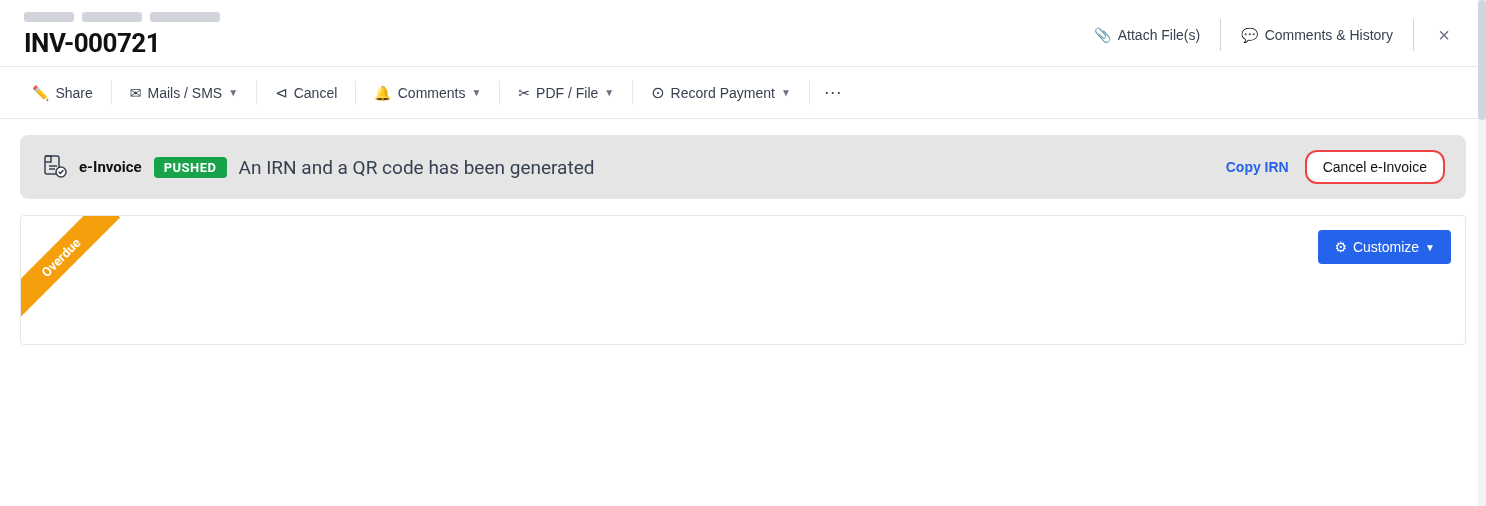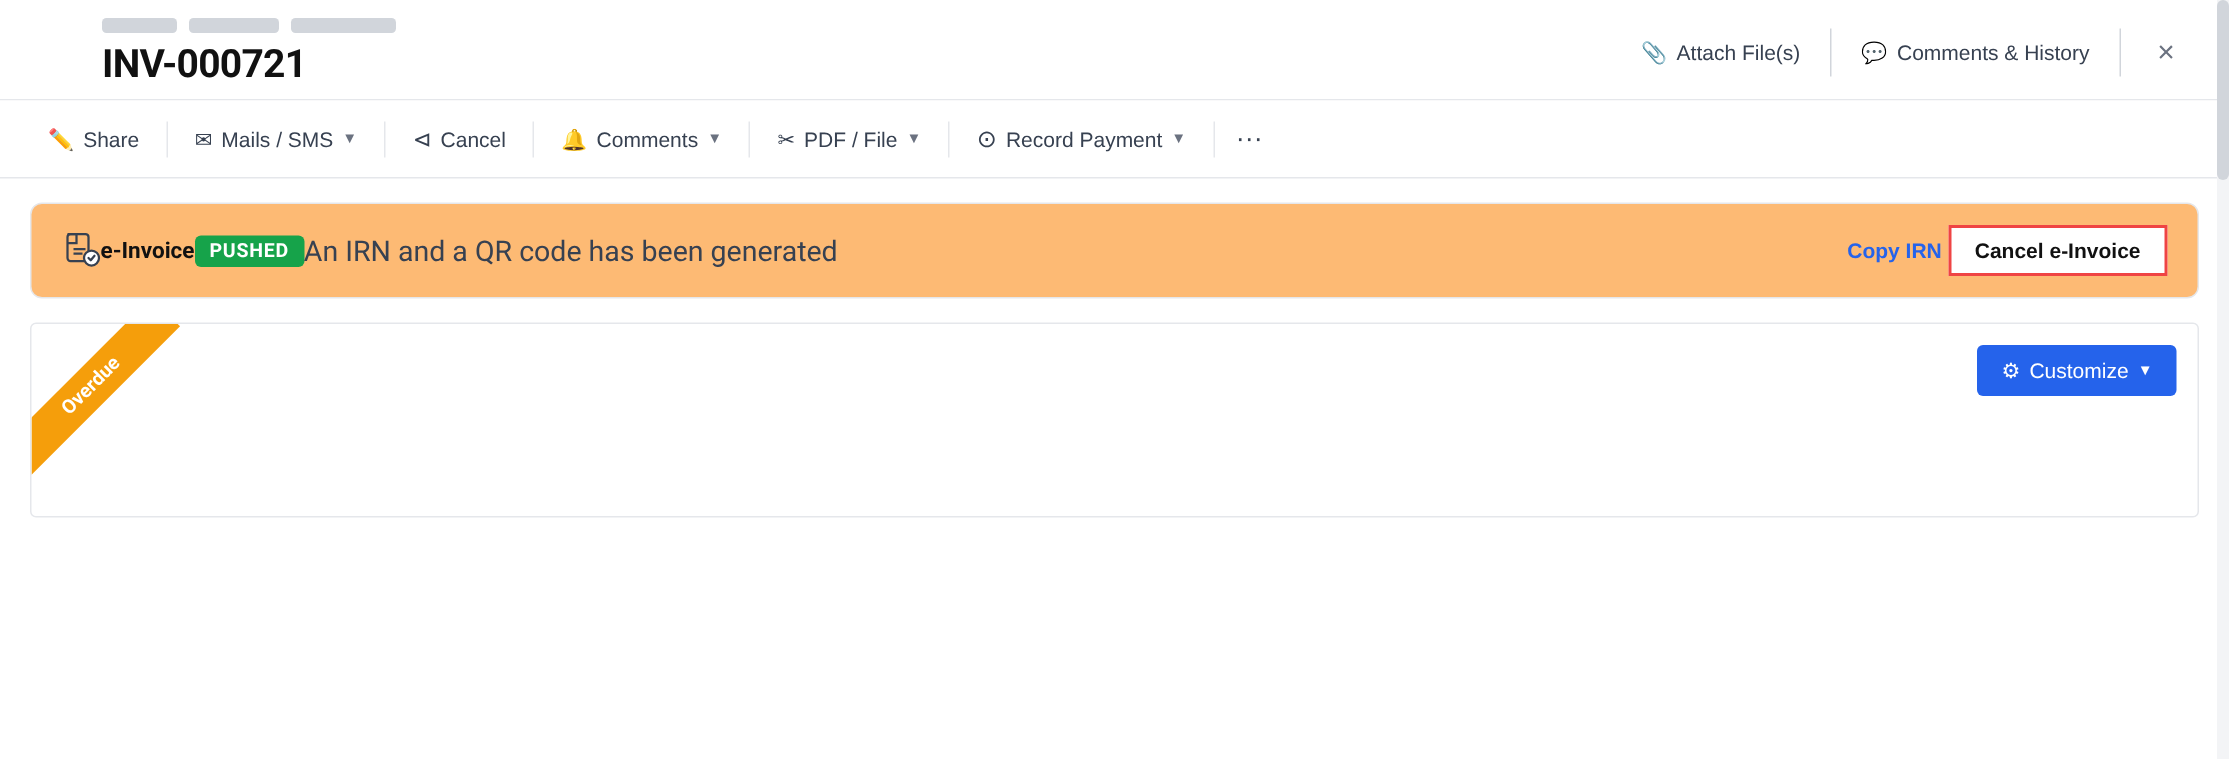--- a/index.html
+++ b/index.html
@@ -18,21 +18,20 @@
       align-items: center;
       justify-content: space-between;
       padding: 12px 24px 8px 24px;
       border-bottom: 1px solid #e5e7eb;
     }
 
     .header-left {
       display: flex;
       flex-direction: column;
       gap: 2px;
-      margin-left: 44px;
     }
 
     .breadcrumb-area {
       display: flex;
       gap: 8px;
       margin-bottom: 4px;
     }
 
     .breadcrumb-item {
       background: #d1d5db;
@@ -138,23 +137,24 @@
       border: none;
       cursor: pointer;
       font-size: 18px;
       color: #374151;
     }
 
     
     .einvoice-bar {
       display: flex;
       align-items: center;
+      gap: 12px;
       margin: 16px 20px;
       padding: 14px 20px;
-      background: #fdba74;
+      background: #e5e5e5;
       border: 1px solid #e5e7eb;
       border-radius: 8px;
     }
 
     .einvoice-icon {
       display: flex;
       align-items: center;
       justify-content: center;
       font-size: 22px;
       color: #374151;
@@ -190,23 +190,23 @@
       color: #2563eb;
       font-weight: 700;
       padding: 0 4px;
     }
 
     .cancel-einvoice-btn {
       background: #fff;
       border: 2px solid #ef4444;
       color: #111;
       font-size: 14px;
-      font-weight: 700;
+      font-weight: 400;
       padding: 7px 16px;
-      border-radius: 0;
+      border-radius: 12px;
       cursor: pointer;
       white-space: nowrap;
     }
 
     
     .content-area {
       margin: 0 20px;
       position: relative;
     }
 

